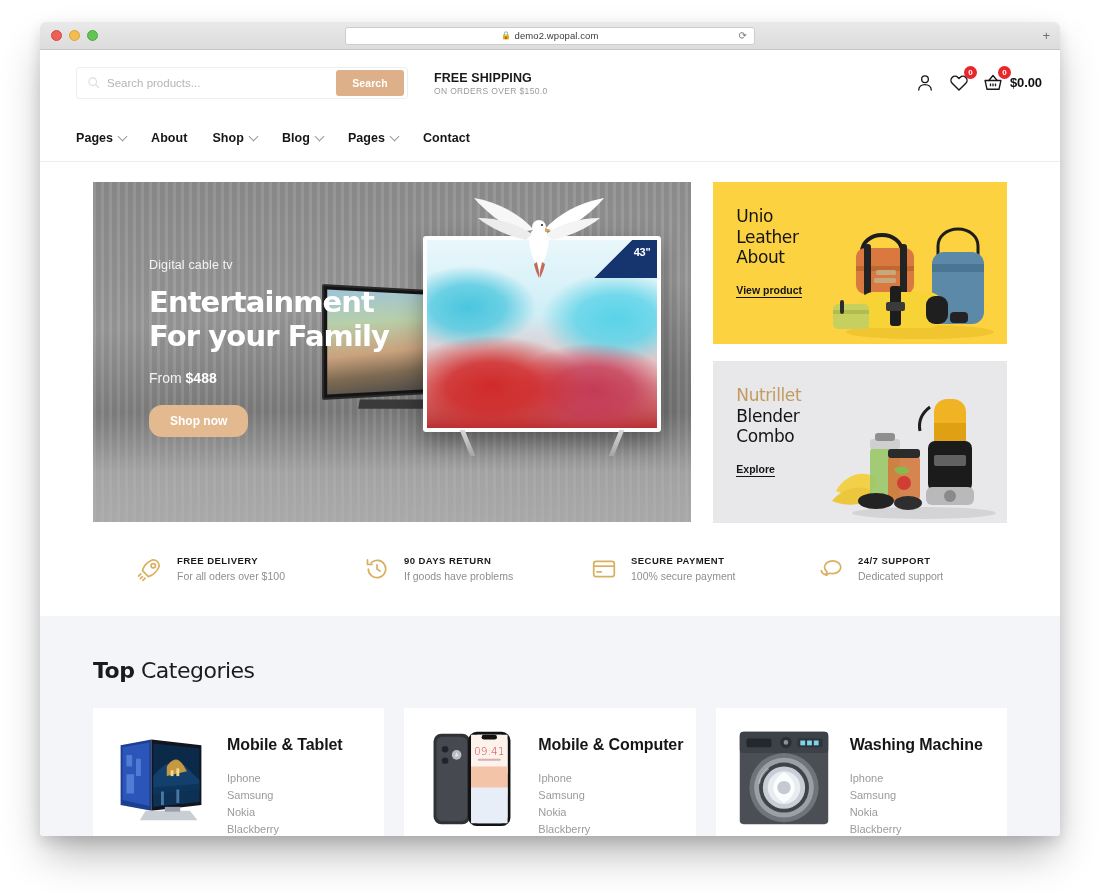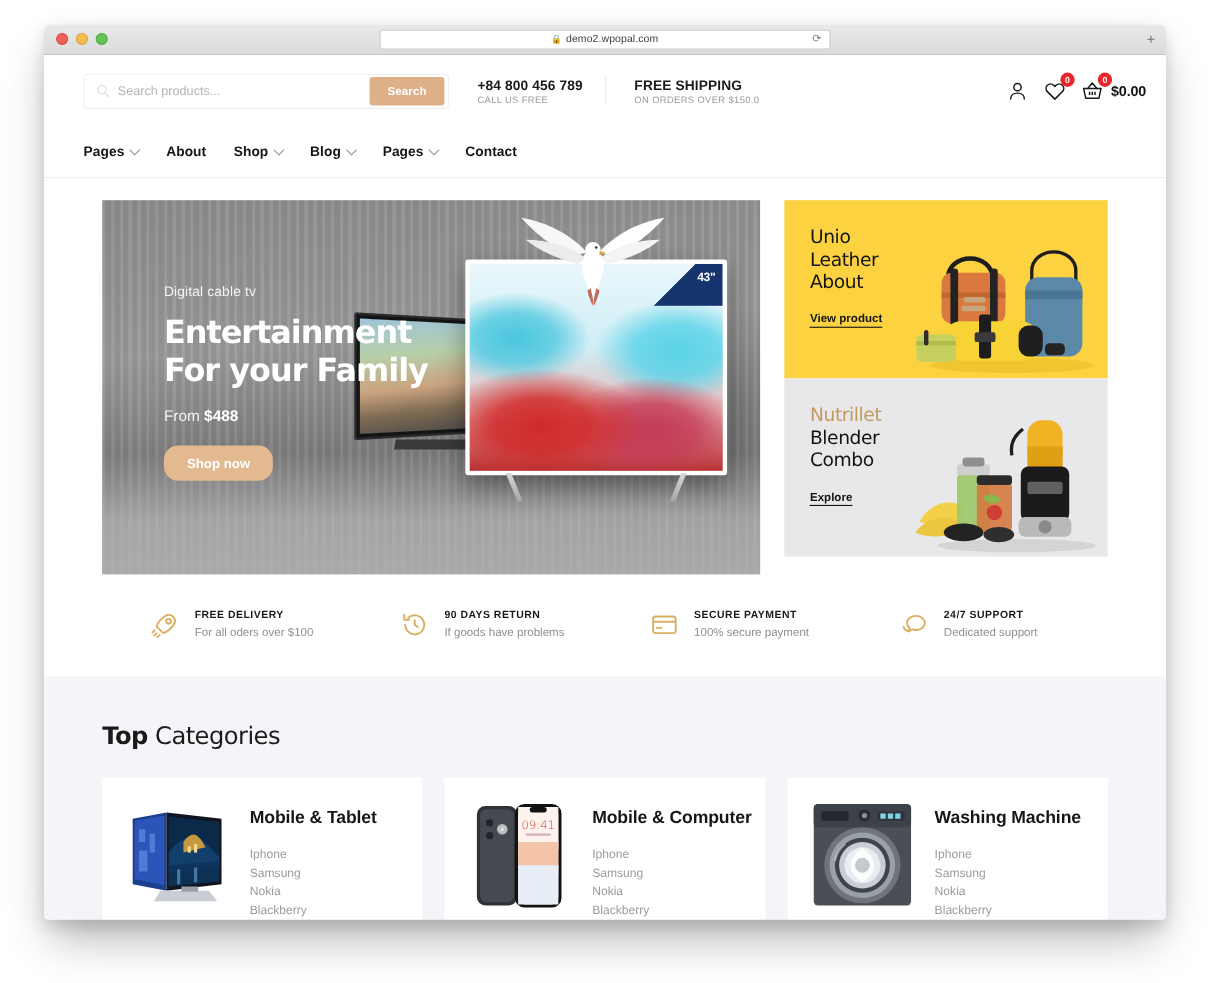--- a/index.html
+++ b/index.html
@@ -393,20 +393,21 @@
     background: linear-gradient(#d8d8d8,#a5a5a5);
   }
   .tv-leg.l { left: 42px; transform: skewX(22deg); }
   .tv-leg.r { right: 42px; transform: skewX(-22deg); }
 
   
   .promo-col {
     width: 294px;
     display: flex;
     flex-direction: column;
+    gap: 17px;
   }
   .promo-card {
     position: relative;
     height: 162px;
     overflow: hidden;
     cursor: pointer;
   }
   .promo-yellow { background: #fcd241; }
   .promo-grey   { background: #e8e8ea; }
   .promo-text {
@@ -548,24 +549,20 @@
 
           <div class="search-wrap">
             <svg class="search-icon" viewBox="0 0 24 24" fill="none" stroke="#b0b0b0" stroke-width="2">
               <circle cx="10.5" cy="10.5" r="7"></circle>
               <line x1="16" y1="16" x2="22" y2="22" stroke-linecap="round"></line>
             </svg>
             <input class="search-input" type="text" placeholder="Search products..." style="">
             <button class="search-btn">Search</button>
           </div>
 
-          <div class="hdr-info bordered">
-            <div class="hdr-info-title">+84 800 456 789</div>
-            <div class="hdr-info-sub">CALL US FREE</div>
-          </div>
 
           <div class="hdr-info">
             <div class="hdr-info-title">FREE SHIPPING</div>
             <div class="hdr-info-sub">ON ORDERS OVER $150.0</div>
           </div>
 
           <div class="hdr-actions">
             <div class="icon-btn">
               <svg viewBox="0 0 24 24" fill="none" stroke="#181818" stroke-width="1.6">
                 <circle cx="12" cy="7.5" r="4"></circle>

